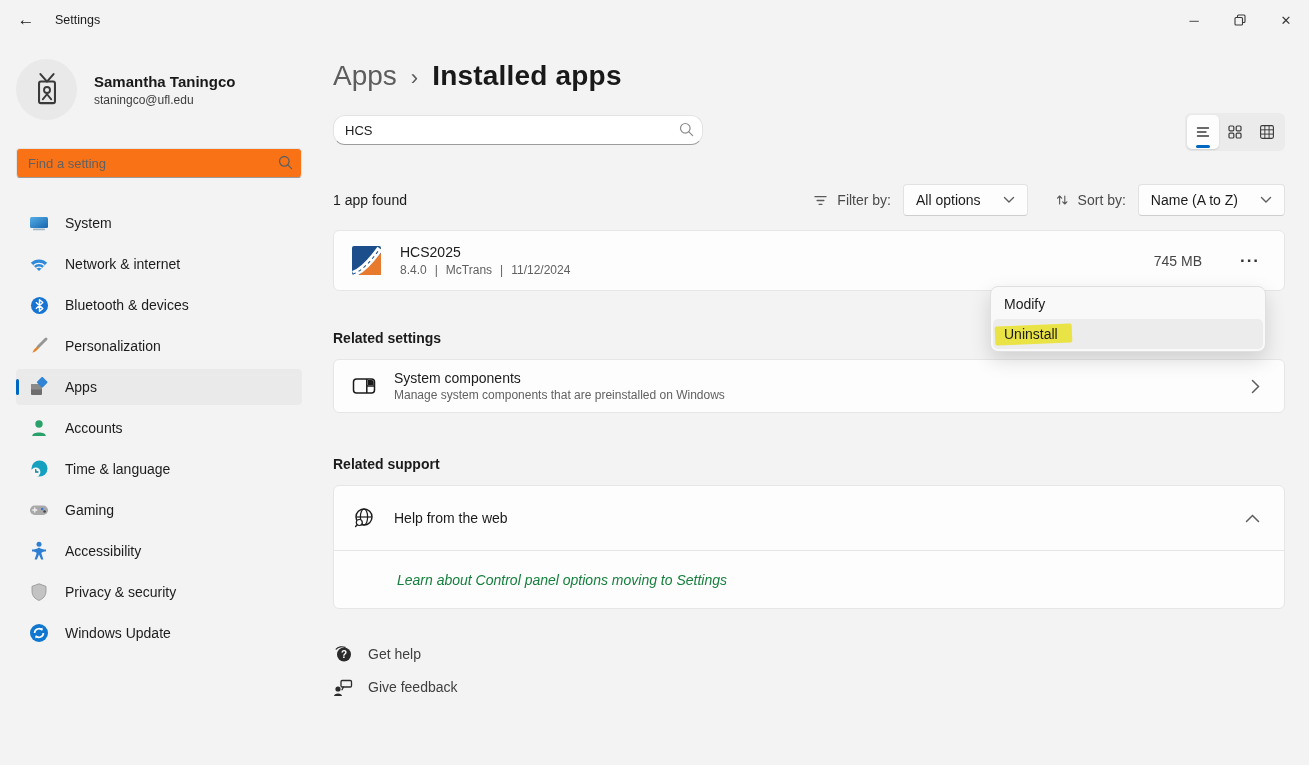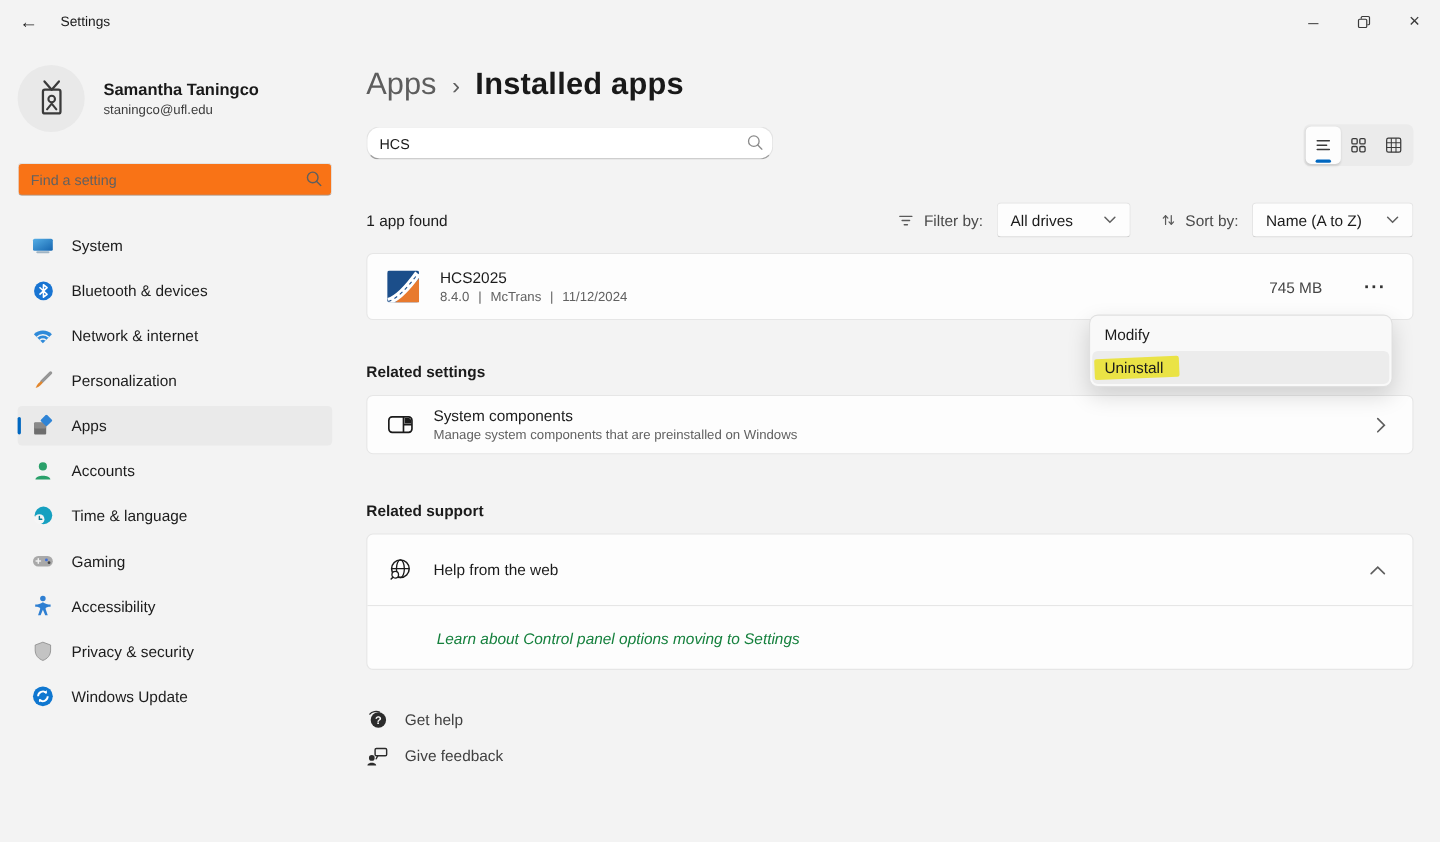--- a/index.html
+++ b/index.html
@@ -195,36 +195,36 @@
                 </defs>
                 <rect x="1" y="4" width="18" height="11" rx="1.5" fill="url(#sg)"></rect>
                 <rect x="4" y="15.5" width="12" height="1.8" rx=".9" fill="#9fb4c4"></rect>
               </svg>
           </div>
           <div class="nav-label">System</div>
         </div>
 
         <div class="nav-item">
           <div class="nav-icon">
+            <svg width="20" height="20" viewBox="0 0 20 20">
+                <path d="M10 17 L1.8 8.8 A11.6 11.6 0 0 1 18.2 8.8 Z" fill="#2f8ad9"></path>
+                <path d="M4.6 11.6 a7.6 7.6 0 0 1 10.8 0 M7.3 14.3 a3.8 3.8 0 0 1 5.4 0" fill="none" stroke="#f3f3f3" stroke-width="1.4"></path>
+              </svg>
+          </div>
+          <div class="nav-label">Network &amp; internet</div>
+        </div>
+
+        <div class="nav-item">
+          <div class="nav-icon">
             <svg width="19" height="19" viewBox="0 0 20 20">
                 <rect x="1" y="1" width="18" height="18" rx="9" fill="#1874d2"></rect>
                 <path d="M6.2 6.5 L13.5 13.2 L10 16 V4 L13.5 6.8 L6.2 13.5" fill="none" stroke="#fff" stroke-width="1.5" stroke-linejoin="round"></path>
               </svg>
           </div>
           <div class="nav-label">Bluetooth &amp; devices</div>
-        </div>
-
-        <div class="nav-item">
-          <div class="nav-icon">
-            <svg width="20" height="20" viewBox="0 0 20 20">
-                <path d="M10 17 L1.8 8.8 A11.6 11.6 0 0 1 18.2 8.8 Z" fill="#2f8ad9"></path>
-                <path d="M4.6 11.6 a7.6 7.6 0 0 1 10.8 0 M7.3 14.3 a3.8 3.8 0 0 1 5.4 0" fill="none" stroke="#f3f3f3" stroke-width="1.4"></path>
-              </svg>
-          </div>
-          <div class="nav-label">Network &amp; internet</div>
         </div>
 
         <div class="nav-item">
           <div class="nav-icon">
             <svg width="20" height="20" viewBox="0 0 20 20">
                 <path d="M17 3 L9 11" stroke="#969696" stroke-width="3" stroke-linecap="round"></path>
                 <path d="M8.8 10.6 C7 11.2 4.8 13 3.4 16.8 C7 15.6 8.8 13.8 9.8 11.8 Z" fill="#e2862c"></path>
               </svg>
           </div>
           <div class="nav-label">Personalization</div>
@@ -354,21 +354,21 @@
       <div class="results-row">
         <div class="results-count">1 app found</div>
         <div class="rr-spacer"></div>
 
         <div class="ctl-group">
           <svg width="17" height="17" viewBox="0 0 20 20">
               <path d="M3.5 5.5 h13 M6 10 h8 M8.3 14.5 h3.4" stroke="#5a5a5a" stroke-width="1.5" stroke-linecap="round"></path>
             </svg>
           <span class="ctl-label">Filter by:</span>
           <div class="dropdown" style="min-width:122px;">
-            <span class="dd-value">All drives</span>
+            <span class="dd-value">All options</span>
             <span class="dd-chevron">
               <svg width="12" height="8" viewBox="0 0 12 8">
                   <path d="M1.5 1.5 L6 6 L10.5 1.5" fill="none" stroke="#5f5f5f" stroke-width="1.4" stroke-linecap="round"></path>
                 </svg>
             </span>
           </div>
         </div>
 
         <div class="gap-24"></div>
 

